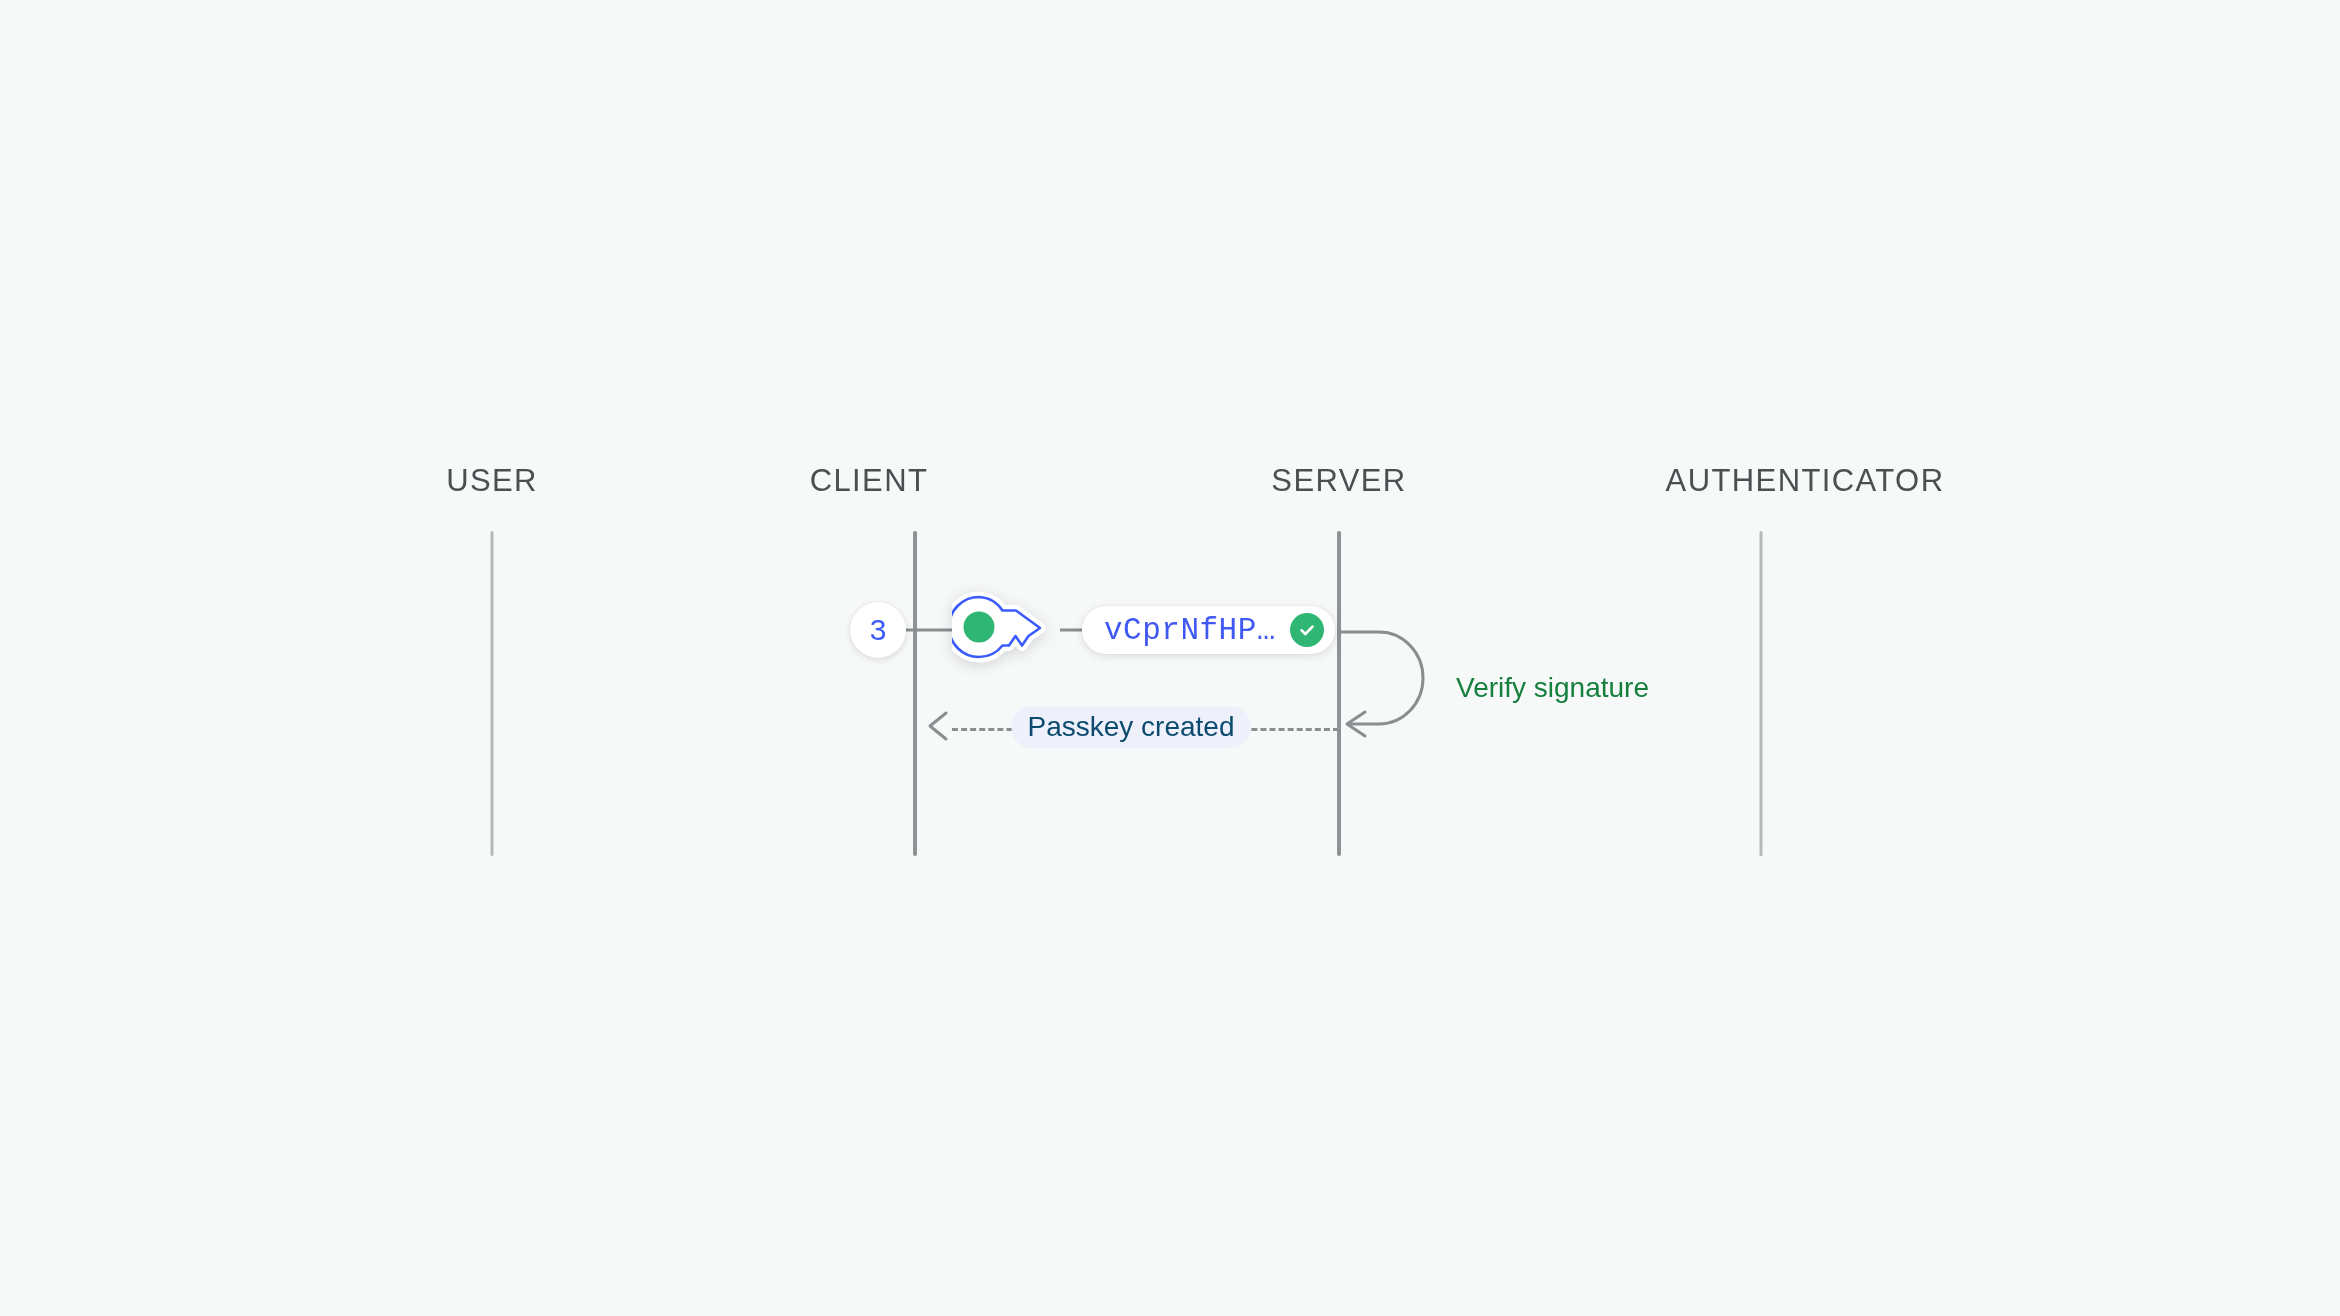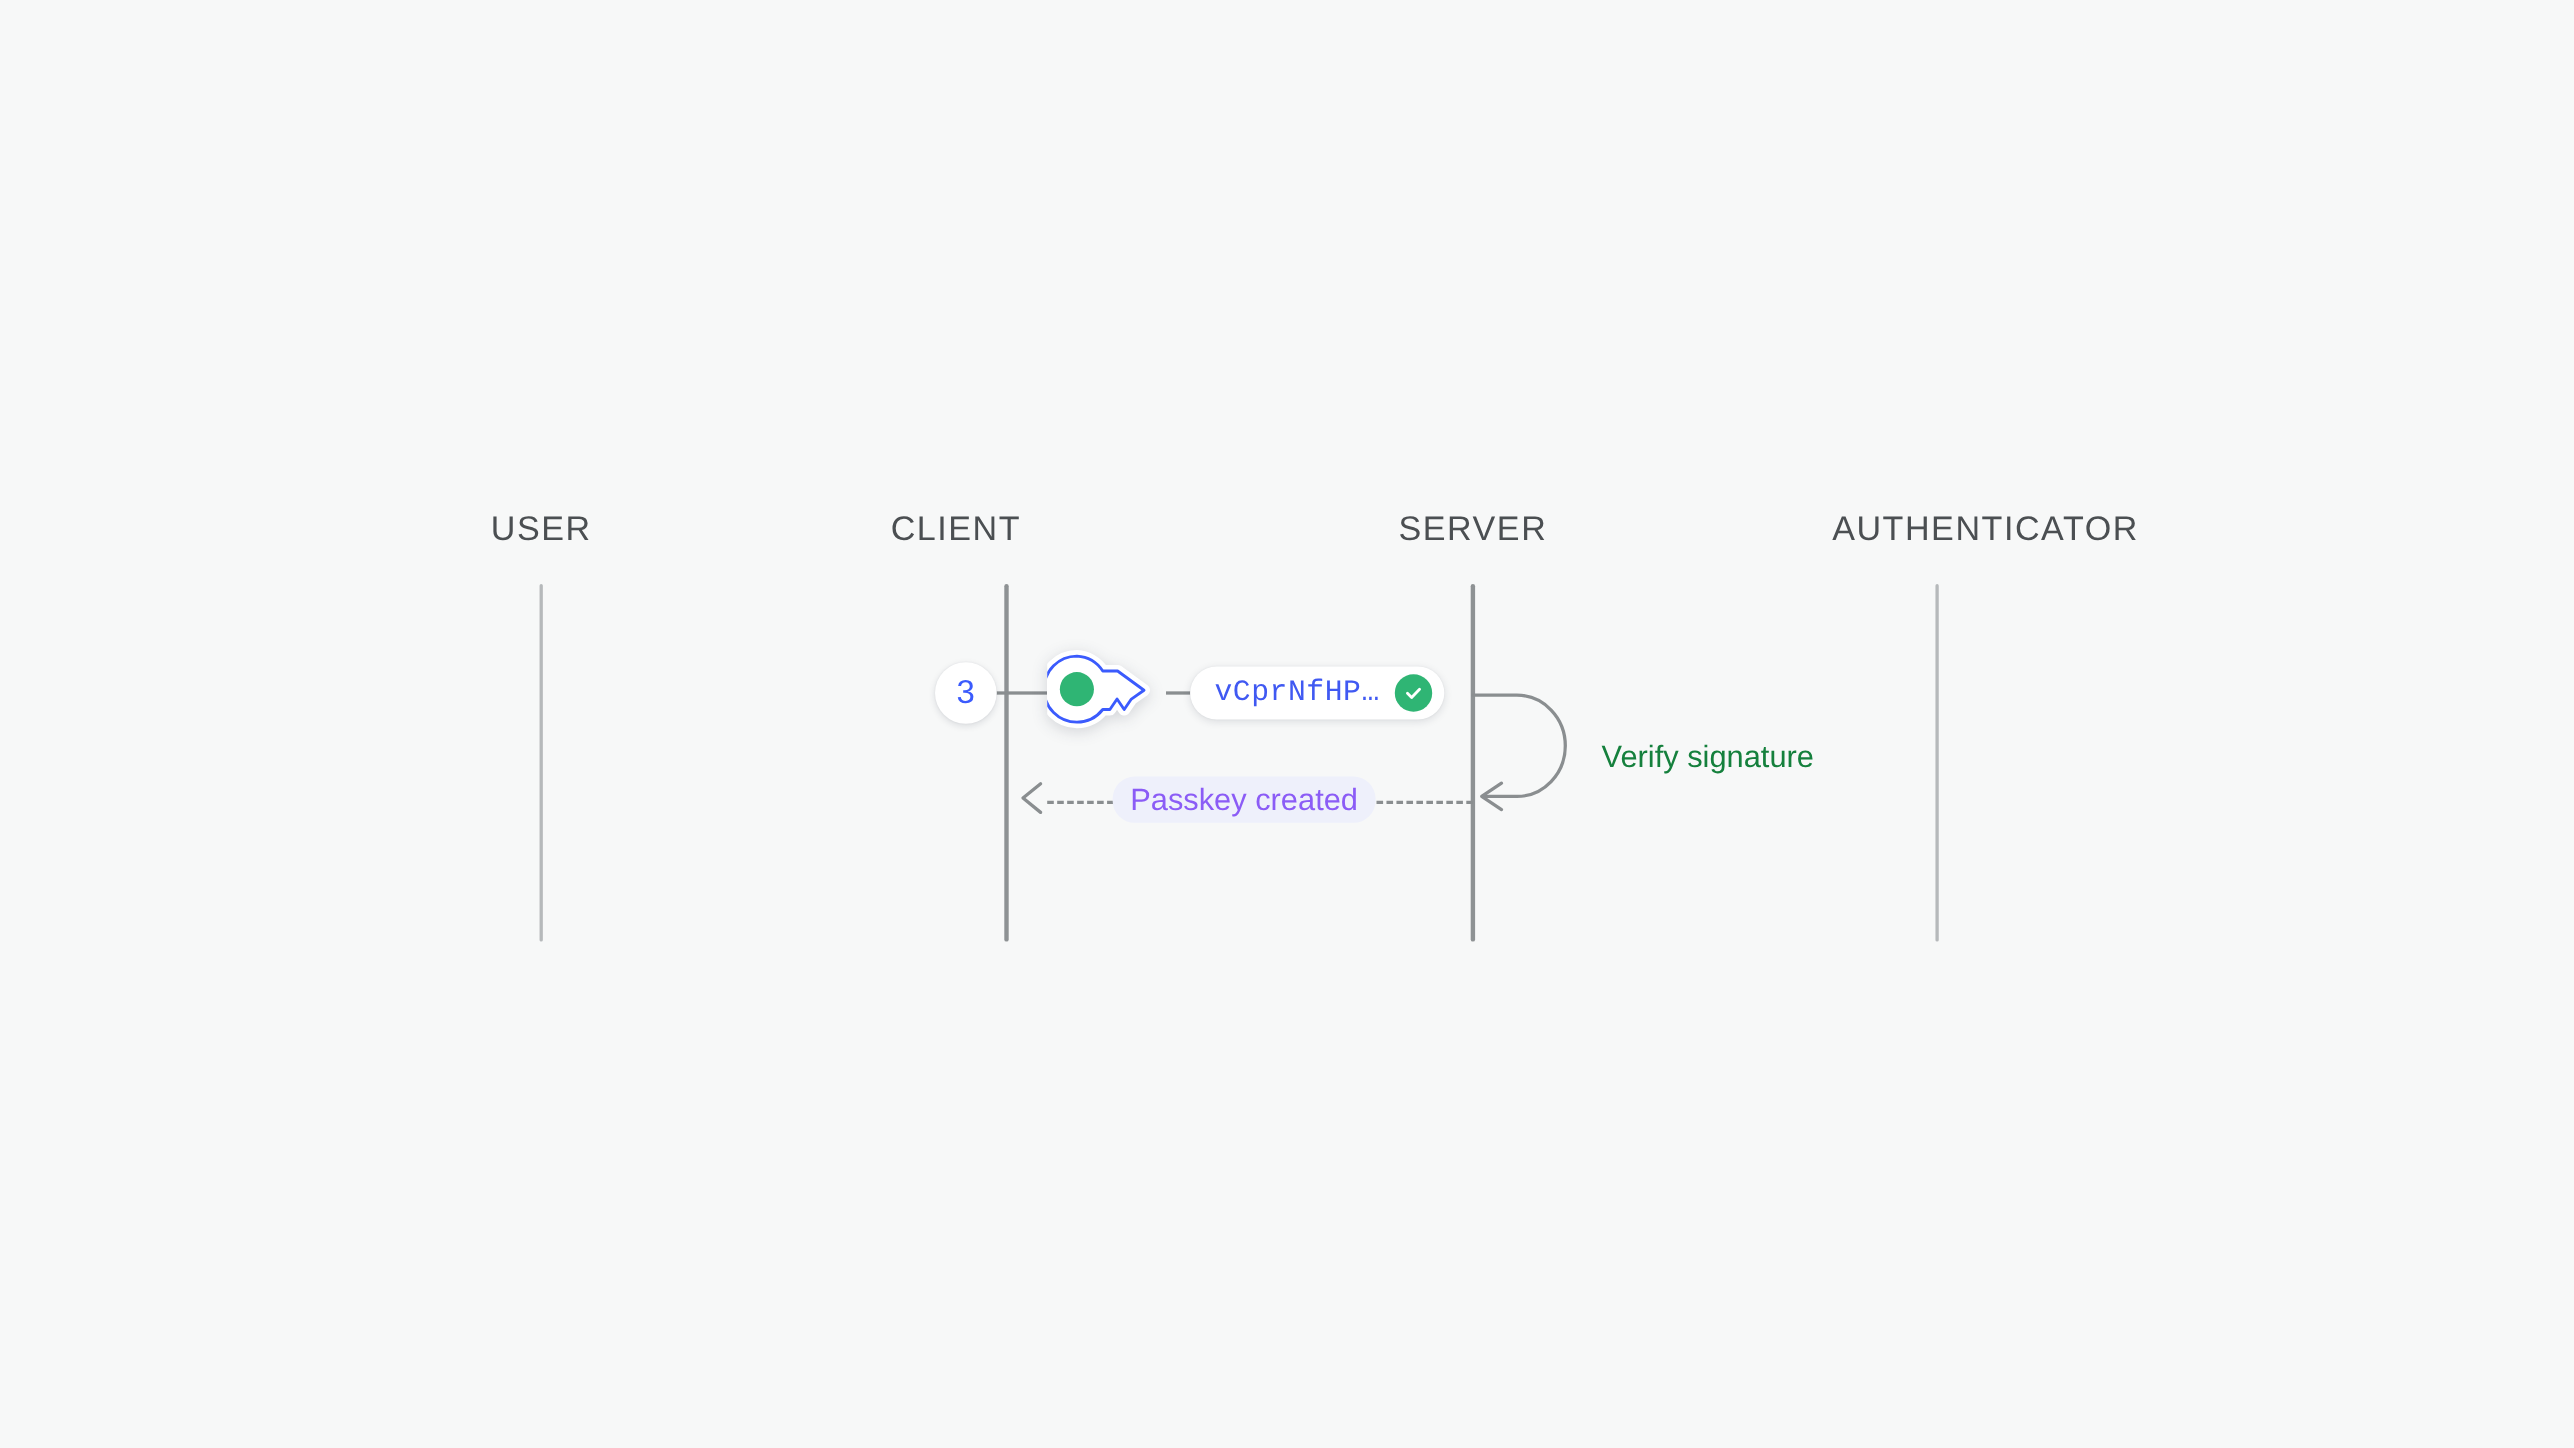--- a/index.html
+++ b/index.html
@@ -90,21 +90,21 @@
     border-radius: 26px;
     box-shadow: 0 2px 8px rgba(25,32,56,0.13), 0 0 2px rgba(25,32,56,0.06);
     display: flex;
     align-items: center;
     gap: 14px;
     padding: 0 11px 0 22px;
     z-index: 6;
   }
   .token-text {
     font-family: "Liberation Mono", monospace;
-    font-size: 27px;
+    font-size: 31px;
     color: #4059f2;
     letter-spacing: 0.5px;
     white-space: nowrap;
     line-height: 1;
     text-align: right;
   }
   .check-badge {
     width: 34px;
     height: 34px;
     border-radius: 50%;
@@ -124,21 +124,21 @@
   }
   .msg-head {
     position: absolute;
     z-index: 3;
     transform: translate(0, -50%);
   }
   .msg-label {
     position: absolute;
     transform: translate(-50%, -50%);
     background: #eef0fb;
-    color: #8b5cf6;
+    color: #0c4a6e;
     font-size: 28px;
     font-family: "Liberation Sans", sans-serif;
     padding: 7px 16px;
     border-radius: 20px;
     white-space: nowrap;
     line-height: 1;
     z-index: 4;
   }
 
   

